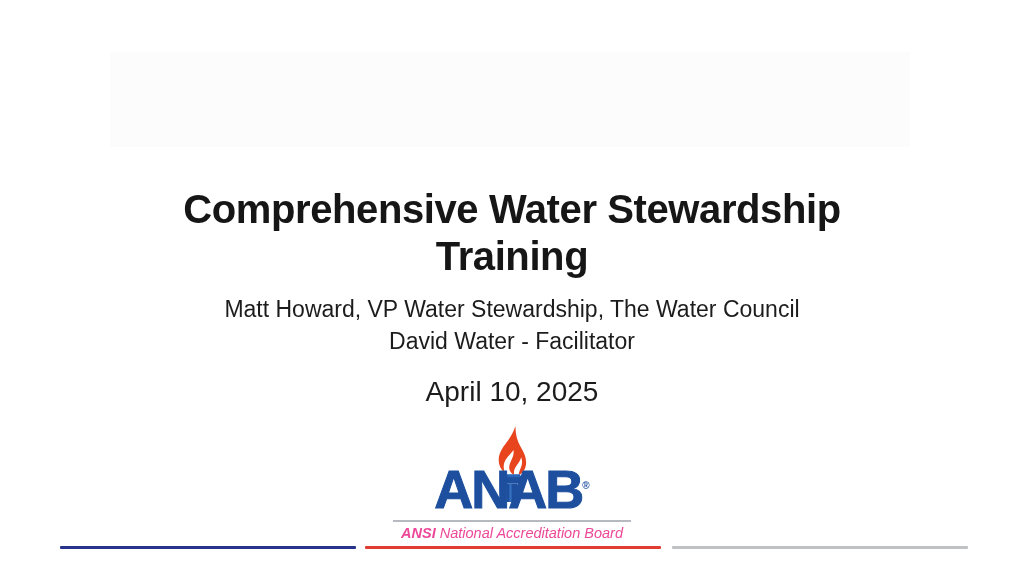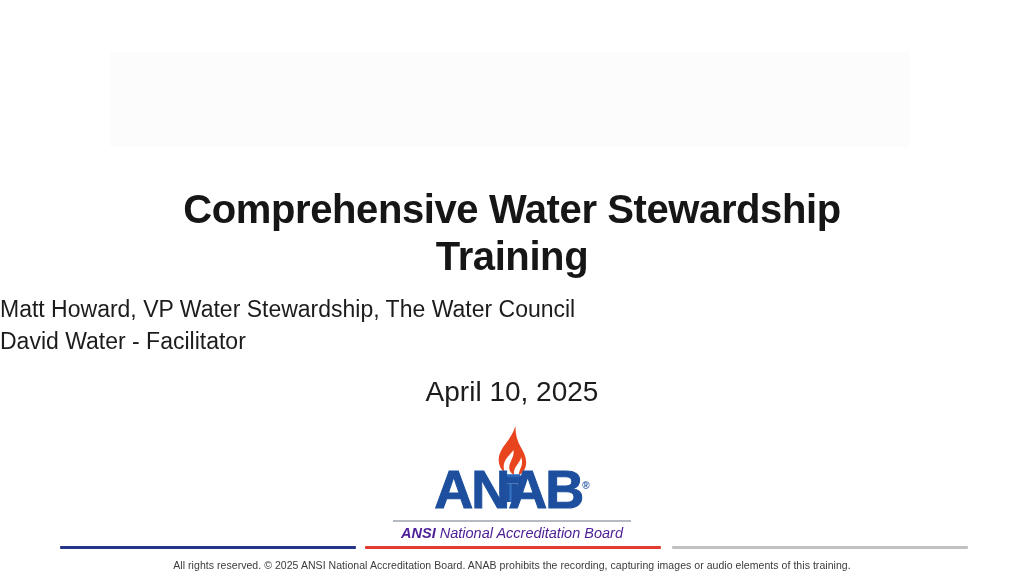--- a/index.html
+++ b/index.html
@@ -49,21 +49,21 @@
     color: #161616;
     margin: 0 auto;
     width: 700px;
   }
 
   .presenters {
     position: absolute;
     left: 0;
     right: 0;
     top: 294px;
-    text-align: left;
+    text-align: center;
   }
   .presenter-line {
     font-size: 23px;
     font-weight: normal;
     line-height: 1.37;
     color: #1c1c1c;
     margin: 0;
   }
 
   .date-line {
@@ -129,21 +129,21 @@
     background: #b6bac0;
   }
   .logo-tagline {
     position: absolute;
     left: 0;
     right: 0;
     top: 101px;
     text-align: center;
     font-size: 14.5px;
     font-style: italic;
-    color: #4c1d95;
+    color: #ec4899;
     white-space: nowrap;
   }
   .logo-tagline .ansi {
     font-weight: bold;
     font-style: italic;
   }
 
   
   .rule {
     position: absolute;
@@ -218,15 +218,14 @@
     <div class="logo-tagline">
       <span class="ansi">ANSI</span>
       <span>National Accreditation Board</span>
     </div>
   </div>
 
   <div class="rule rule-blue"></div>
   <div class="rule rule-red"></div>
   <div class="rule rule-gray"></div>
 
-  <div class="footer-note">All rights reserved. © 2025 ANSI National Accreditation Board. ANAB  prohibits the recording, capturing images or audio elements of this training.</div>
 
 </div>
 
 </body></html>

